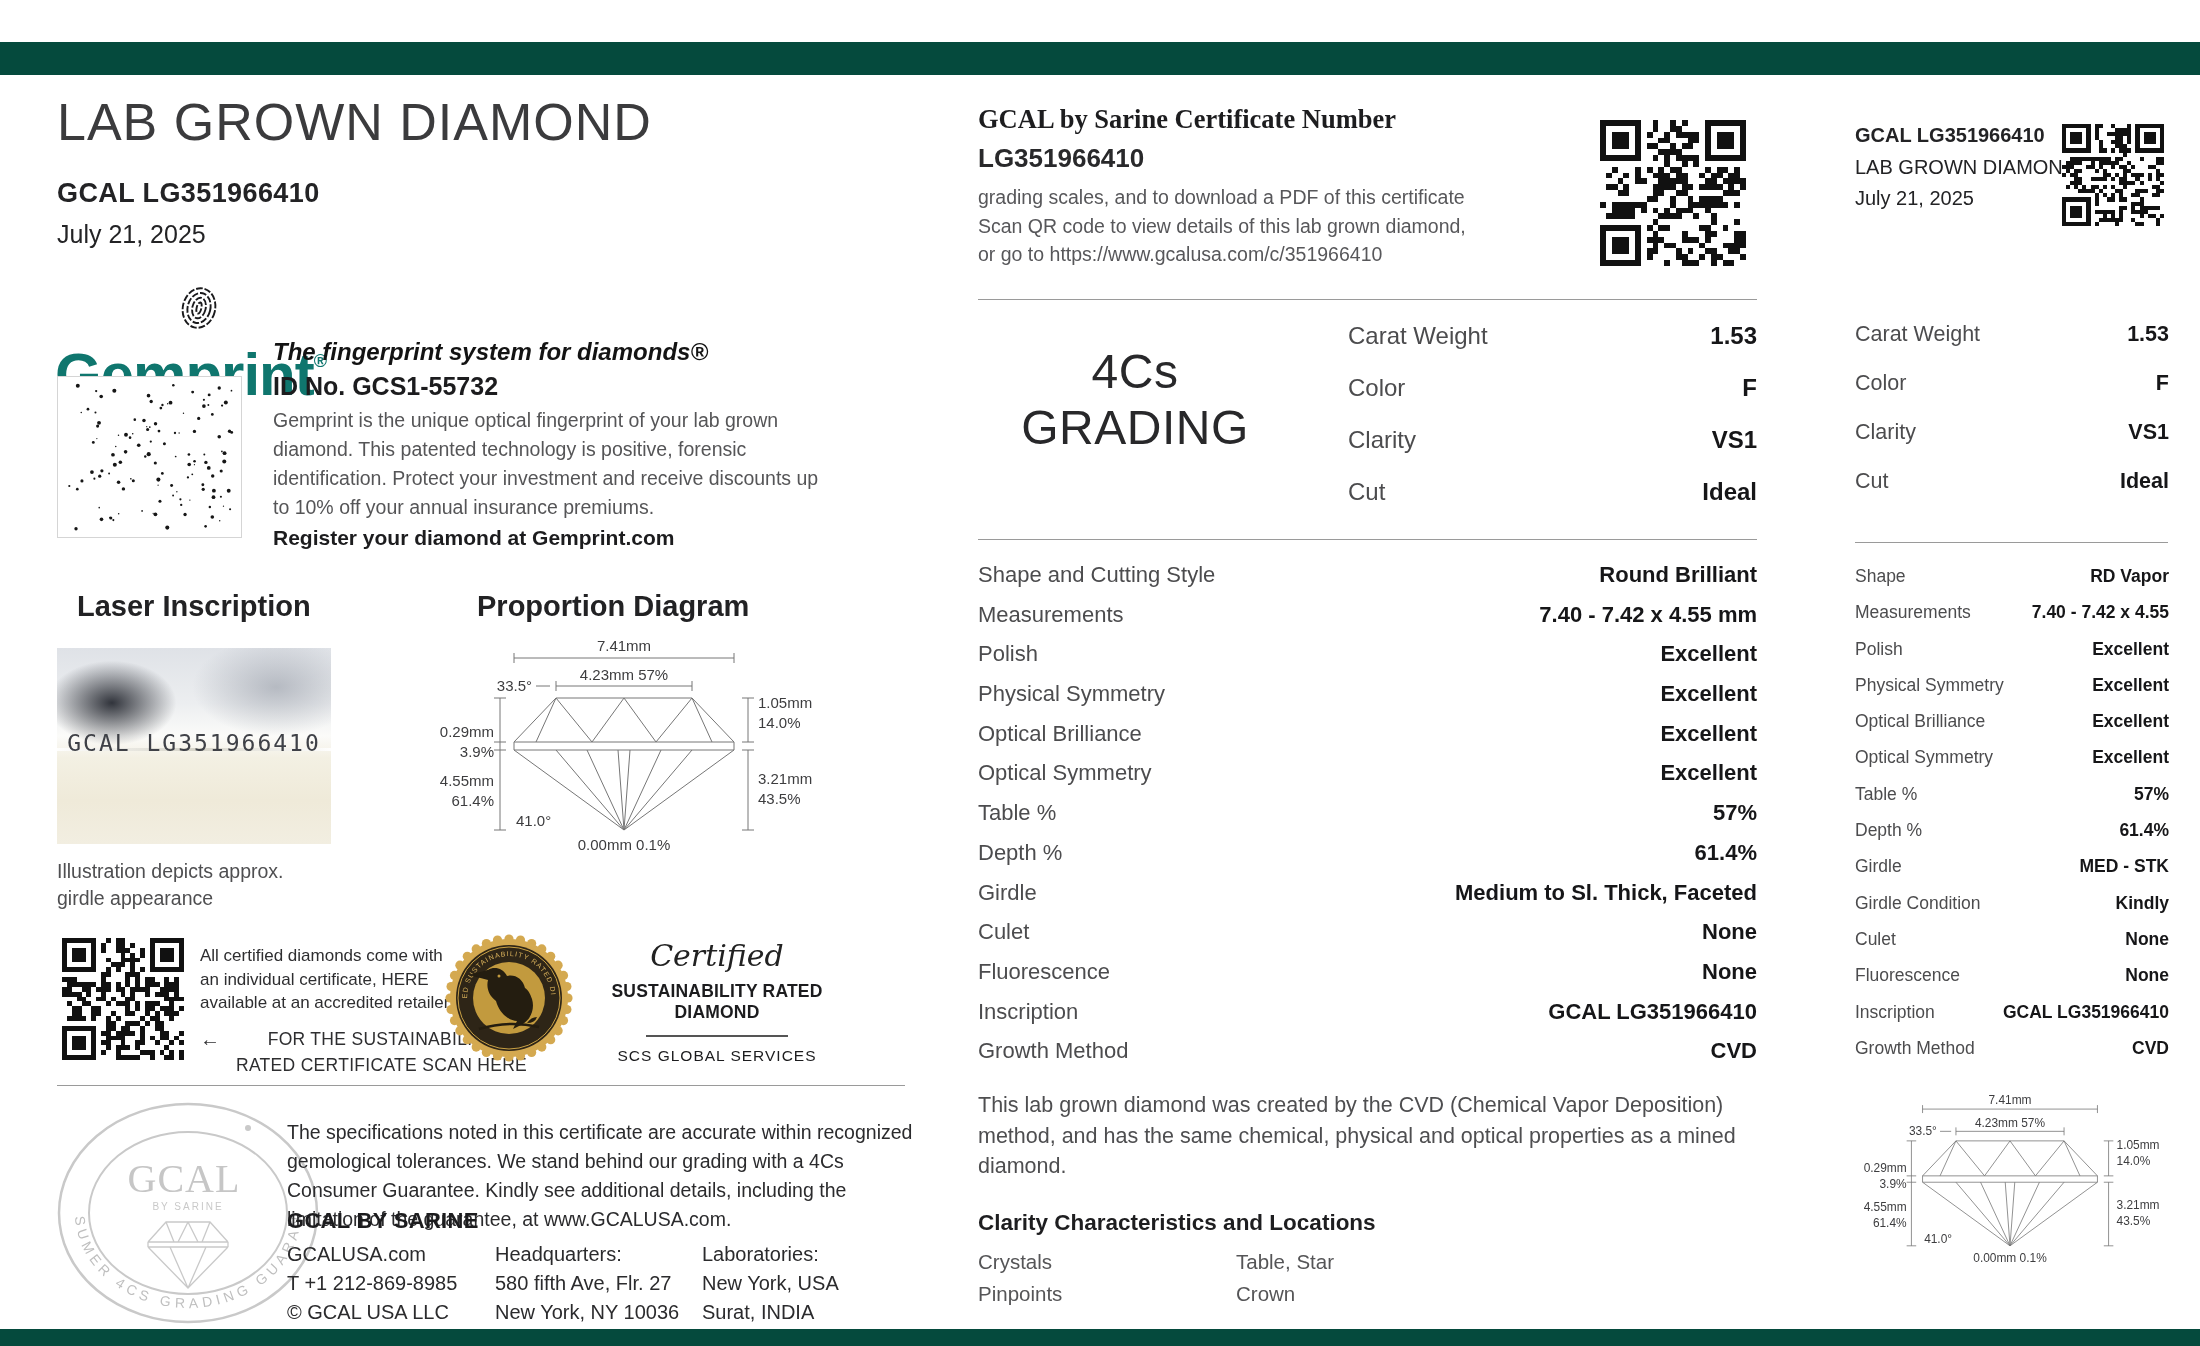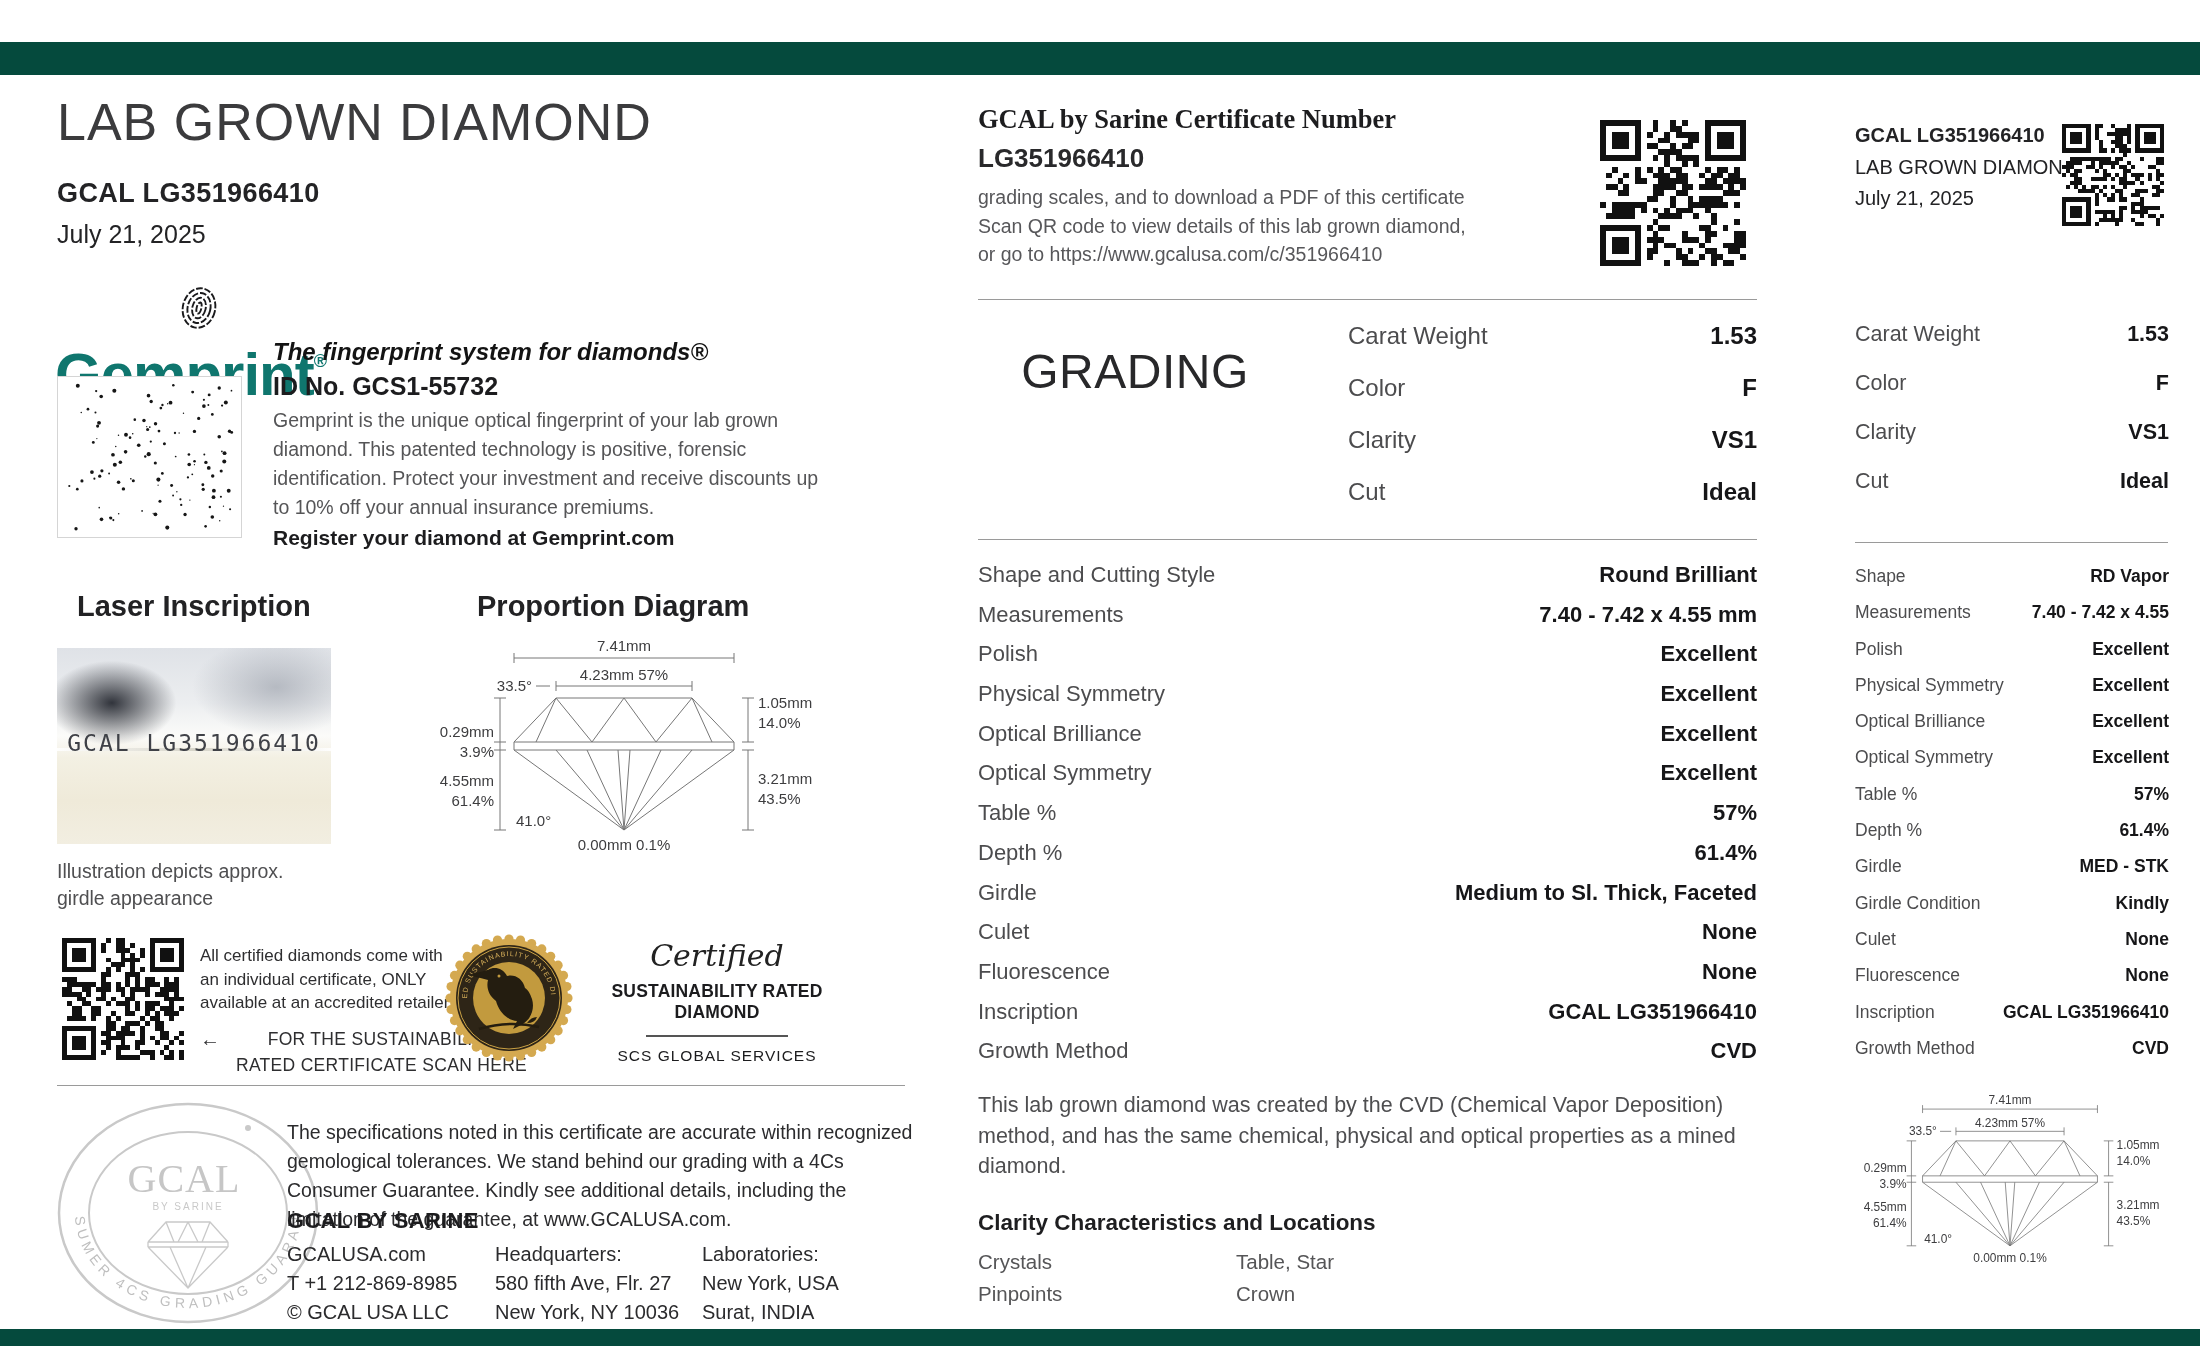--- a/index.html
+++ b/index.html
@@ -512,21 +512,21 @@
         <rect x="2" y="2" width="3" height="3"></rect>
         <rect x="18" y="0" width="7" height="7"></rect>
         <rect x="19" y="1" width="5" height="5" fill="#fff"></rect>
         <rect x="20" y="2" width="3" height="3"></rect>
         <rect x="0" y="18" width="7" height="7"></rect>
         <rect x="1" y="19" width="5" height="5" fill="#fff"></rect>
         <rect x="2" y="20" width="3" height="3"></rect>
       </svg></div>
   <div class="abs retail-note">
     <div>All certified diamonds come with</div>
-    <div>an individual certificate, ONLY</div>
+    <div>an individual certificate, HERE</div>
     <div>available at an accredited retailer.</div>
   </div>
   <div class="abs retail-scan">
     <span class="arrow">←</span>
     <div class="scan-lines">
       <div>FOR THE SUSTAINABILITY</div>
       <div>RATED CERTIFICATE SCAN HERE</div>
     </div>
   </div>
 
@@ -832,20 +832,21 @@
         <rect x="18" y="0" width="7" height="7"></rect>
         <rect x="19" y="1" width="5" height="5" fill="#fff"></rect>
         <rect x="20" y="2" width="3" height="3"></rect>
         <rect x="0" y="18" width="7" height="7"></rect>
         <rect x="1" y="19" width="5" height="5" fill="#fff"></rect>
         <rect x="2" y="20" width="3" height="3"></rect>
       </svg></div>
   <div class="divider div-mid1"></div>
 
   <div class="abs grading-title">
+    <div>4Cs</div>
     <div>GRADING</div>
   </div>
   <div class="abs grading-rows">
     <div class="row">
         <span class="lbl">Carat Weight</span>
         <span class="val">1.53</span>
       </div>
     <div class="row">
         <span class="lbl">Color</span>
         <span class="val">F</span>

